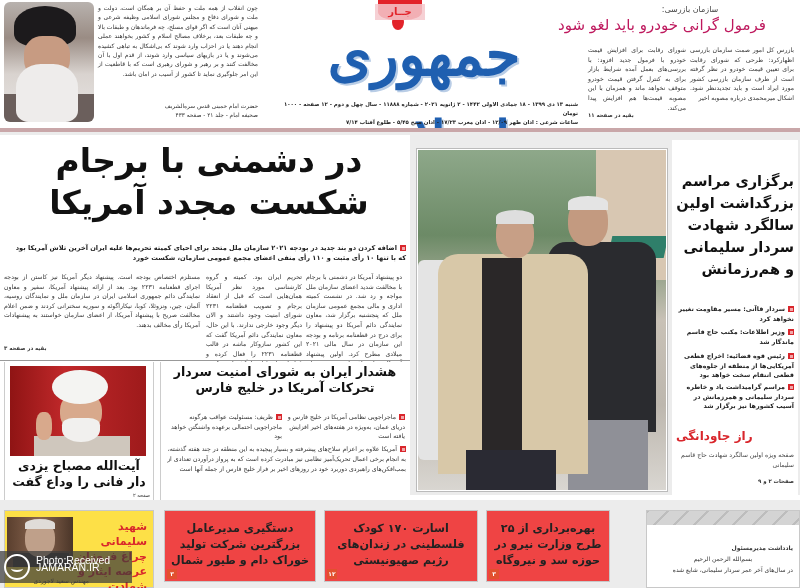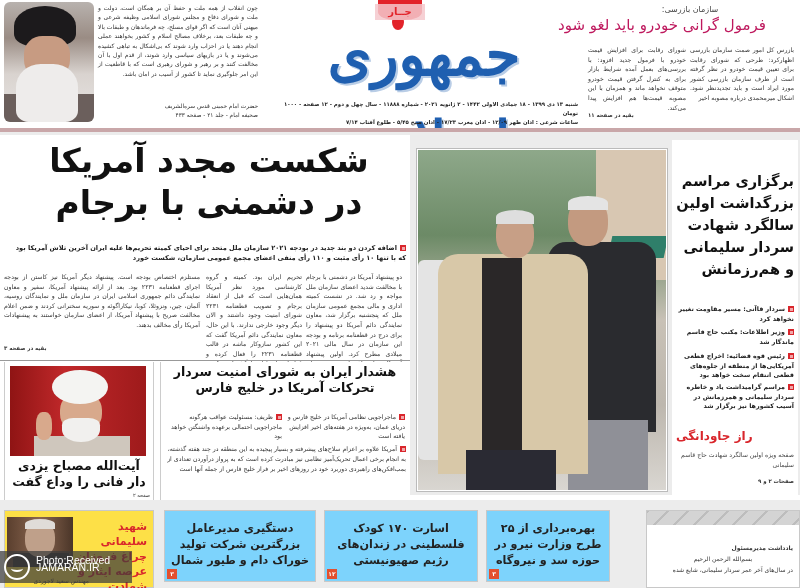--- a/index.html
+++ b/index.html
@@ -89,21 +89,21 @@
   #misbah-page { left: 8px; top: 492px; width: 142px; font-size: 5px; color: #333; text-align: right; }
 
   #warning-box { left: 160px; top: 362px; width: 250px; height: 138px; background:#fff; border-left:1px solid #ccc; }
   #warning-headline { left: 166px; top: 364px; width: 238px; text-align: center; font-size: 12.5px; line-height: 16px; font-weight: bold; color: #111; }
   #warning-col-right { left: 287px; top: 412px; width: 118px; font-size: 6.2px; line-height: 9.6px; color: #333; text-align: right; }
   #warning-col-left { left: 166px; top: 412px; width: 116px; font-size: 6.2px; line-height: 9.6px; color: #333; text-align: right; }
   #warning-body { left: 166px; top: 444px; width: 240px; font-size: 6.2px; line-height: 10px; color: #333; text-align: right; }
 
   
   #bottom-row { left: 0; top: 500px; width: 800px; height: 88px; background: #ececec; }
-  .bottom-box { top: 510px; height: 72px; background:#7dd3fc; border: 1px solid #c8c8c8; }
+  .bottom-box { top: 510px; height: 72px; background:#ef4444; border: 1px solid #c8c8c8; }
   .bottom-title { position:absolute; left: 4px; right: 4px; top: 10px; text-align: center; font-size: 11.2px; line-height: 16px; font-weight: bold; color: #222; }
   .page-badge { position:absolute; left: 2px; bottom: 2px; width: 10px; height: 10px; background:#e2502f; color:#fff; font-size: 6px; line-height: 10px; text-align:center; font-weight:bold; }
   #box-arrest { left: 164px; width: 152px; }
   #box-children { left: 324px; width: 154px; }
   #box-water { left: 486px; width: 124px; }
 
   #box-soldier { left: 646px; top: 510px; width: 154px; height: 78px; background:#fff; border: 1px solid #c8c8c8; }
   #soldier-pattern { position:absolute; left:0; top:0; width:100%; height: 14px;
     background: repeating-linear-gradient(135deg, #bdbdbd 0 2px, #d4d4d4 2px 14px); }
   #soldier-title { position:absolute; left:4px; right:4px; top:16px; text-align:center; font-size: 11.5px; font-weight:bold; color:#d9262c; }
@@ -156,22 +156,22 @@
 <div id="headline-top" class="abs">فرمول گرانی خودرو باید لغو شود</div>
 <div id="top-col-right" class="abs txt-small">بازرس کل امور صمت سازمان بازرسی اظهارکرد: طرحی که شورای رقابت برای تعیین قیمت خودرو در نظر گرفته است از طرف سازمان بازرسی کشور مورد ایراد است و باید تجدیدنظر شود. اشکال میرمحمدی درباره مصوبه اخیر</div>
 <div id="top-col-left" class="abs txt-small">شورای رقابت برای افزایش قیمت خودرو با فرمول جدید افزود: با بررسی‌های بعمل آمده شرایط بازار برای به کنترل گرفتن قیمت خودرو متوقف نخواهد ماند و همزمان با این مصوبه قیمت‌ها هم افزایش پیدا می‌کند.</div>
 <div id="top-continued" class="abs">بقیه در صفحه ۱۱</div>
 
 <div id="rule-top" class="abs"></div>
 <div id="rule-top-2" class="abs"></div>
 
 <div id="main-block" class="abs"></div>
 <div id="main-headline" class="abs">
+  <div>در دشمنی با برجام</div>
   <div>شکست مجدد آمریکا</div>
-  <div>در دشمنی با برجام</div>
 </div>
 <div id="main-lede" class="abs">
   <span class="bullet"></span><span>اضافه کردن دو بند جدید در بودجه ۲۰۲۱ سازمان ملل متحد برای احیای کمیته تحریم‌ها علیه ایران آخرین تلاش آمریکا بود که با تنها ۱۰ رأی مثبت و ۱۱۰ رأی منفی اعضای مجمع عمومی سازمان، شکست خورد</span>
 </div>
 <div id="main-col-1" class="abs main-col txt-small">دو پیشنهاد آمریکا در دشمنی با برجام با مخالفت شدید اعضای سازمان ملل مواجه و رد شد. در نشست کمیته اداری و مالی مجمع عمومی سازمان ملل که پنجشنبه برگزار شد، معاون نمایندگی دائم آمریکا دو پیشنهاد را برای درج در قطعنامه برنامه و بودجه این سازمان در سال مالی ۲۰۲۱ میلادی مطرح کرد. اولین پیشنهاد آمریکا درباره اختصاص بودجه برای ایجاد یک کمیته و یک گروه کارشناسی برای</div>
 <div id="main-col-2" class="abs main-col txt-small">تحریم ایران بود. کمیته و گروه کارشناسی مورد نظر آمریکا همان‌هایی است که قبل از انعقاد برجام و تصویب قطعنامه ۲۲۳۱ شورای امنیت وجود داشتند و الان دیگر وجود خارجی ندارند. با این حال، معاون نمایندگی دائم آمریکا گفت که این کشور سازوکار ماشه در قالب قطعنامه ۲۲۳۱ را فعال کرده و قطعنامه‌های قبلی بازگشته‌اند و کمیته و گروه کارشناسی تحریم که قبلاً وجود داشتند، باید مجدداً احیا شوند و این</div>
 <div id="main-col-3" class="abs main-col txt-small" style="left:4px;width:196px;">مستلزم اختصاص بودجه است. پیشنهاد دیگر آمریکا نیز کاستن از بودجه اجرای قطعنامه ۲۲۳۱ بود. بعد از ارائه پیشنهاد آمریکا، سفیر و معاون نمایندگی دائم جمهوری اسلامی ایران در سازمان ملل و نمایندگان روسیه، آلمان، چین، ونزوئلا، کوبا، نیکاراگوئه و سوریه سخنرانی کردند و ضمن اعلام مخالفت صریح با پیشنهاد آمریکا، از اعضای سازمان خواستند به پیشنهادات آمریکا رأی مخالف بدهند.</div>
 <div id="main-continued" class="abs">بقیه در صفحه ۳</div>
 <div id="rule-main" class="abs"></div>
 

